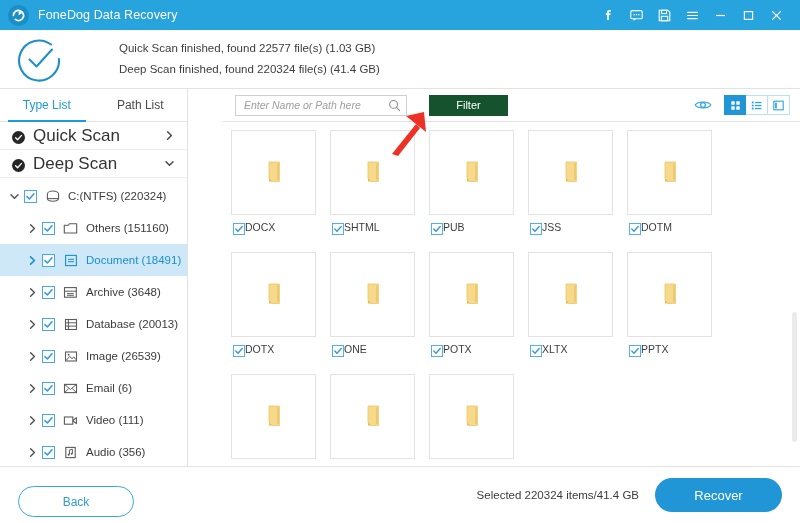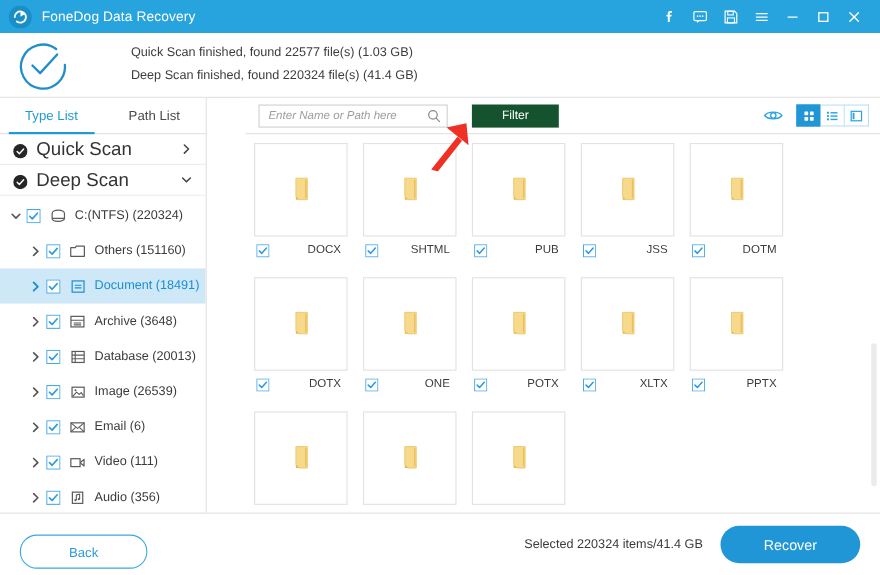--- a/index.html
+++ b/index.html
@@ -236,21 +236,21 @@
     cursor: pointer;
   }
   .tile-foot {
     height: 24px;
     display: flex; align-items: center;
     padding-left: 2px;
   }
   .tile-foot .cb { width: 12px; height: 12px; flex: 0 0 12px; }
   .tile-name {
     flex: 1 1 auto;
-    text-align: right;
+    text-align: left;
     font-size: 10.5px;
     color: #3c3c3c;
     padding-right: 6px;
     white-space: nowrap; overflow: hidden;
   }
   .vscroll {
     position: absolute;
     right: 3px; top: 190px;
     width: 5px; height: 130px;
     background: #ebebeb;

